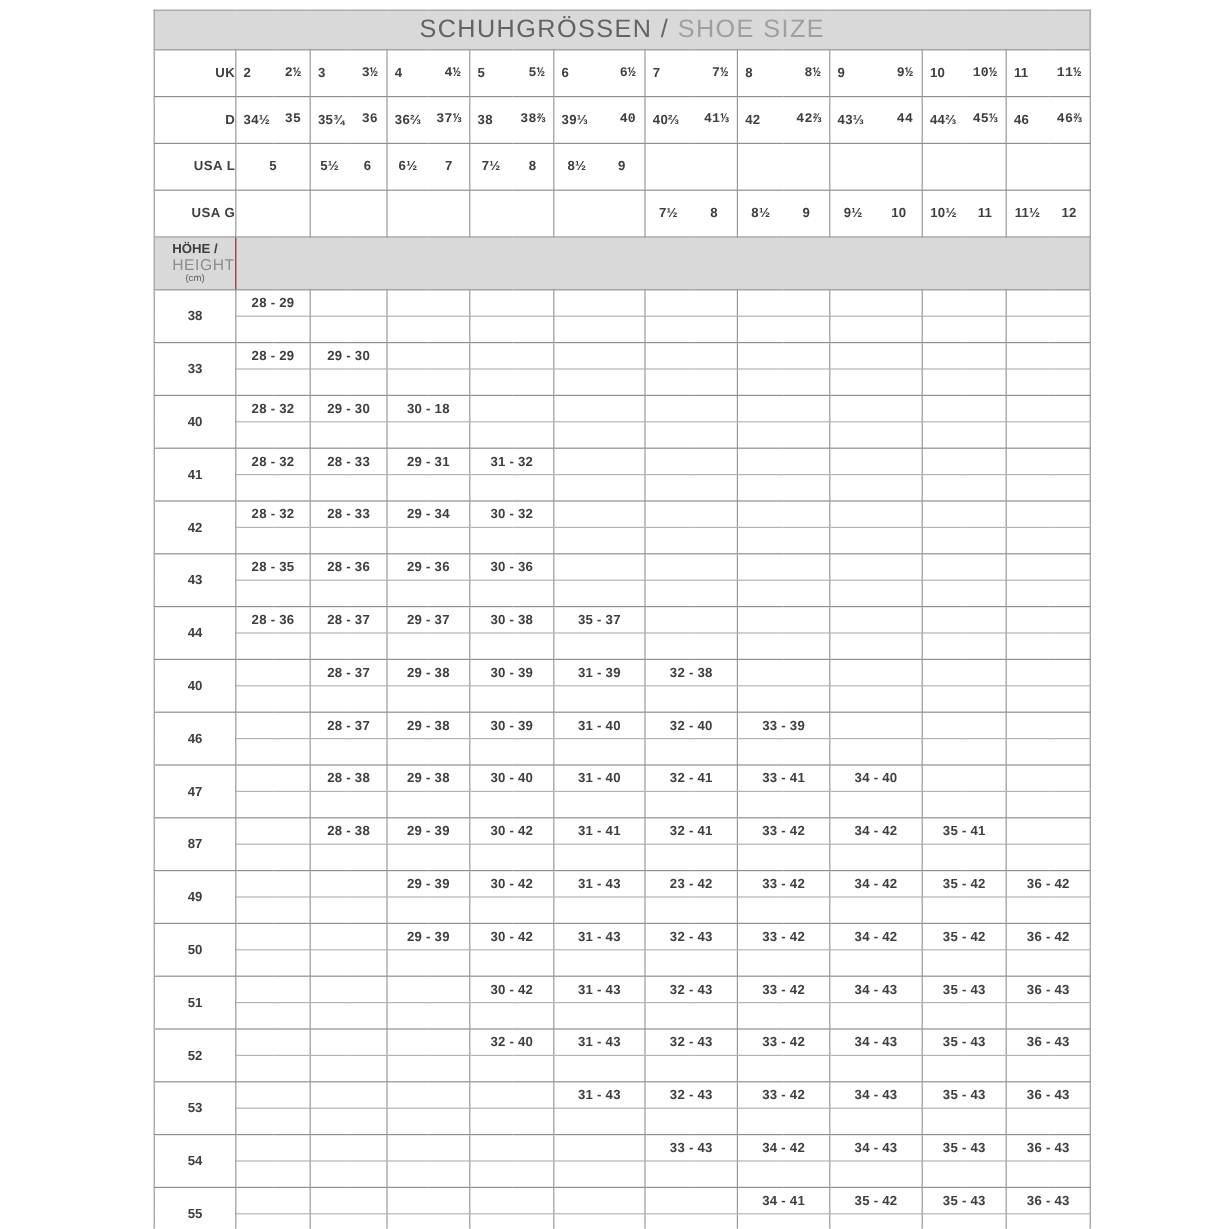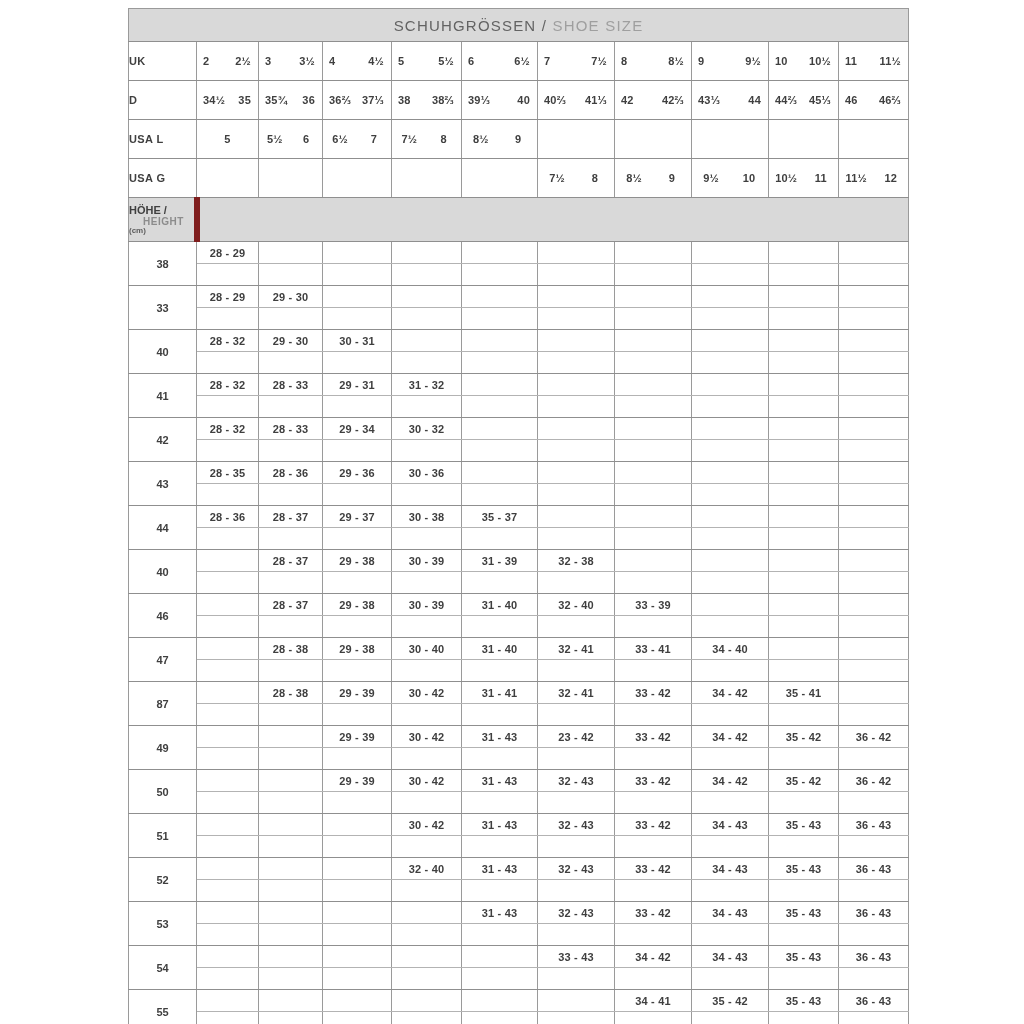--- a/index.html
+++ b/index.html
@@ -7,44 +7,44 @@
   #canvas{position:relative;width:1024px;height:1024px;background:#fff;}
   table.sizechart{
     position:absolute;left:128px;top:8px;width:780px;
     border-collapse:collapse;table-layout:fixed;
     border:1px solid #9a9a9a;
   }
   td{padding:0;margin:0;overflow:hidden;white-space:nowrap;}
   
   td.title-band{
     background:#d9d9d9;height:32px;text-align:center;vertical-align:middle;
-    font-size:15px;letter-spacing:1.2px;color:#636363;font-weight:400;
+    font-size:21px;letter-spacing:1.2px;color:#636363;font-weight:400;
     border-bottom:1px solid #8f8f8f;
   }
   td.title-band .en{color:#9f9f9f;}
   
   tr.sizerow td{height:38px;vertical-align:middle;border-bottom:1px solid #8f8f8f;}
   td.lbl{
-    text-align:left;font-weight:700;font-size:11px;color:#3f3f3f;
+    text-align:right;font-weight:700;font-size:11px;color:#3f3f3f;
     border-right:1px solid #9a9a9a;letter-spacing:.4px;
   }
   td.grp{border-left:1px solid #9a9a9a;border-right:1px solid #9a9a9a;
     font-weight:700;font-size:11px;color:#3f3f3f;letter-spacing:.2px;}
   .pair-edge{display:flex;justify-content:space-between;align-items:center;}
   .pair-edge .l{padding-left:6px;}
-  .pair-edge .r{padding-right:7px;}
+  .pair-edge .r{padding-right:7px;font-family:Liberation Mono, monospace;}
   .pair-center{display:flex;align-items:center;}
   .pair-center span{flex:1 1 50%;text-align:center;}
   .single-center{display:block;text-align:center;}
   
   tr.hoehe td{height:43px;background:#d9d9d9;vertical-align:middle;border-bottom:1px solid #8f8f8f;}
-  td.hoehe-lbl{border-right:6px solid #7f1d1d;line-height:1.1;}
+  td.hoehe-lbl{border-right:1px solid #7f1d1d;text-align:center;line-height:1.1;}
   td.hoehe-lbl .de{display:block;font-weight:700;font-size:11px;color:#3f3f3f;}
-  td.hoehe-lbl .en{display:block;font-weight:700;font-size:10px;color:#8c8c8c;letter-spacing:.5px;margin-left:14px;}
-  td.hoehe-lbl .unit{display:block;font-weight:700;font-size:8px;color:#5d5d5d;}
+  td.hoehe-lbl .en{display:block;font-weight:400;font-size:13px;color:#8c8c8c;letter-spacing:.5px;margin-left:14px;}
+  td.hoehe-lbl .unit{display:block;font-weight:400;font-size:8px;color:#5d5d5d;}
   
   td.hlbl{
     text-align:center;vertical-align:middle;font-weight:700;font-size:11px;color:#3f3f3f;
     border-right:1px solid #9a9a9a;border-bottom:1px solid #8f8f8f;
   }
   td.cell{
     height:21px;text-align:center;vertical-align:middle;
     font-weight:700;font-size:11px;color:#3f3f3f;letter-spacing:.2px;
     border-left:1px solid #9a9a9a;border-right:1px solid #9a9a9a;
     border-bottom:1px solid #b3b3b3;
@@ -341,21 +341,21 @@
           <td class="cell-b" colspan="2"></td>
           <td class="cell-b" colspan="2"></td>
           <td class="cell-b" colspan="2"></td>
           <td class="cell-b" colspan="2"></td>
           <td class="cell-b" colspan="2"></td>
         </tr>
         <tr>
           <td class="hlbl" rowspan="2">40</td>
           <td class="cell" colspan="2">28 - 32</td>
           <td class="cell" colspan="2">29 - 30</td>
-          <td class="cell" colspan="2">30 - 31</td>
+          <td class="cell" colspan="2">30 - 18</td>
           <td class="cell" colspan="2"></td>
           <td class="cell" colspan="2"></td>
           <td class="cell" colspan="2"></td>
           <td class="cell" colspan="2"></td>
           <td class="cell" colspan="2"></td>
           <td class="cell" colspan="2"></td>
           <td class="cell" colspan="2"></td>
         </tr>
         <tr>
           <td class="cell-b" colspan="2"></td>

